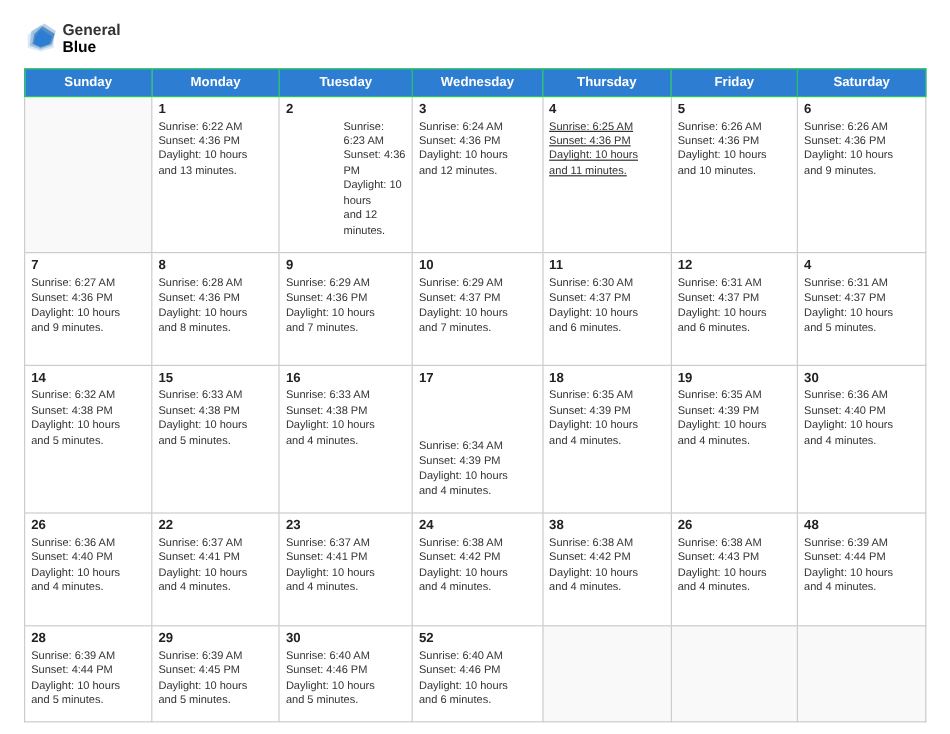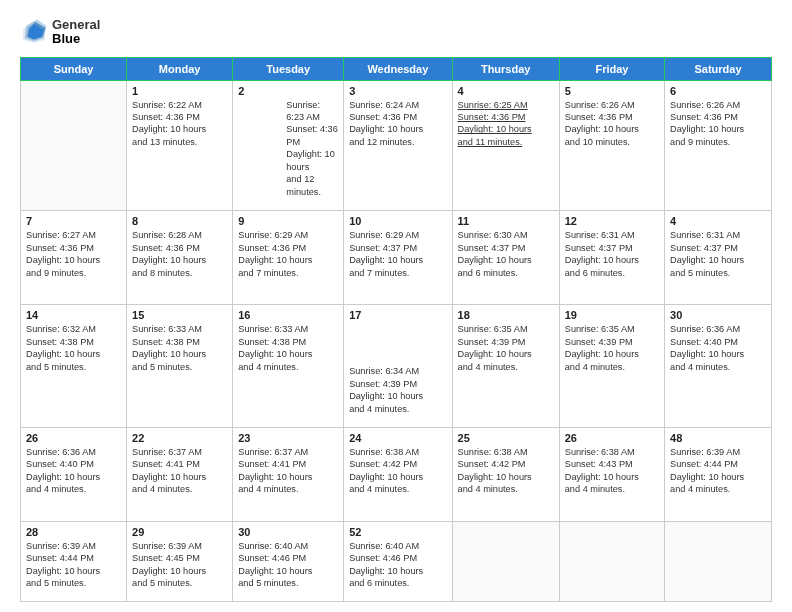--- a/index.html
+++ b/index.html
@@ -298,21 +298,21 @@
 and 4 minutes.</div>
           </td>
           <td>
             <div class="day-num">24</div>
             <div class="day-info" style="white-space: pre-line;">Sunrise: 6:38 AM
 Sunset: 4:42 PM
 Daylight: 10 hours
 and 4 minutes.</div>
           </td>
           <td>
-            <div class="day-num">25</div>
+            <div class="day-num">38</div>
             <div class="day-info" style="white-space: pre-line;">Sunrise: 6:38 AM
 Sunset: 4:42 PM
 Daylight: 10 hours
 and 4 minutes.</div>
           </td>
           <td>
             <div class="day-num">26</div>
             <div class="day-info" style="white-space: pre-line;">Sunrise: 6:38 AM
 Sunset: 4:43 PM
 Daylight: 10 hours

